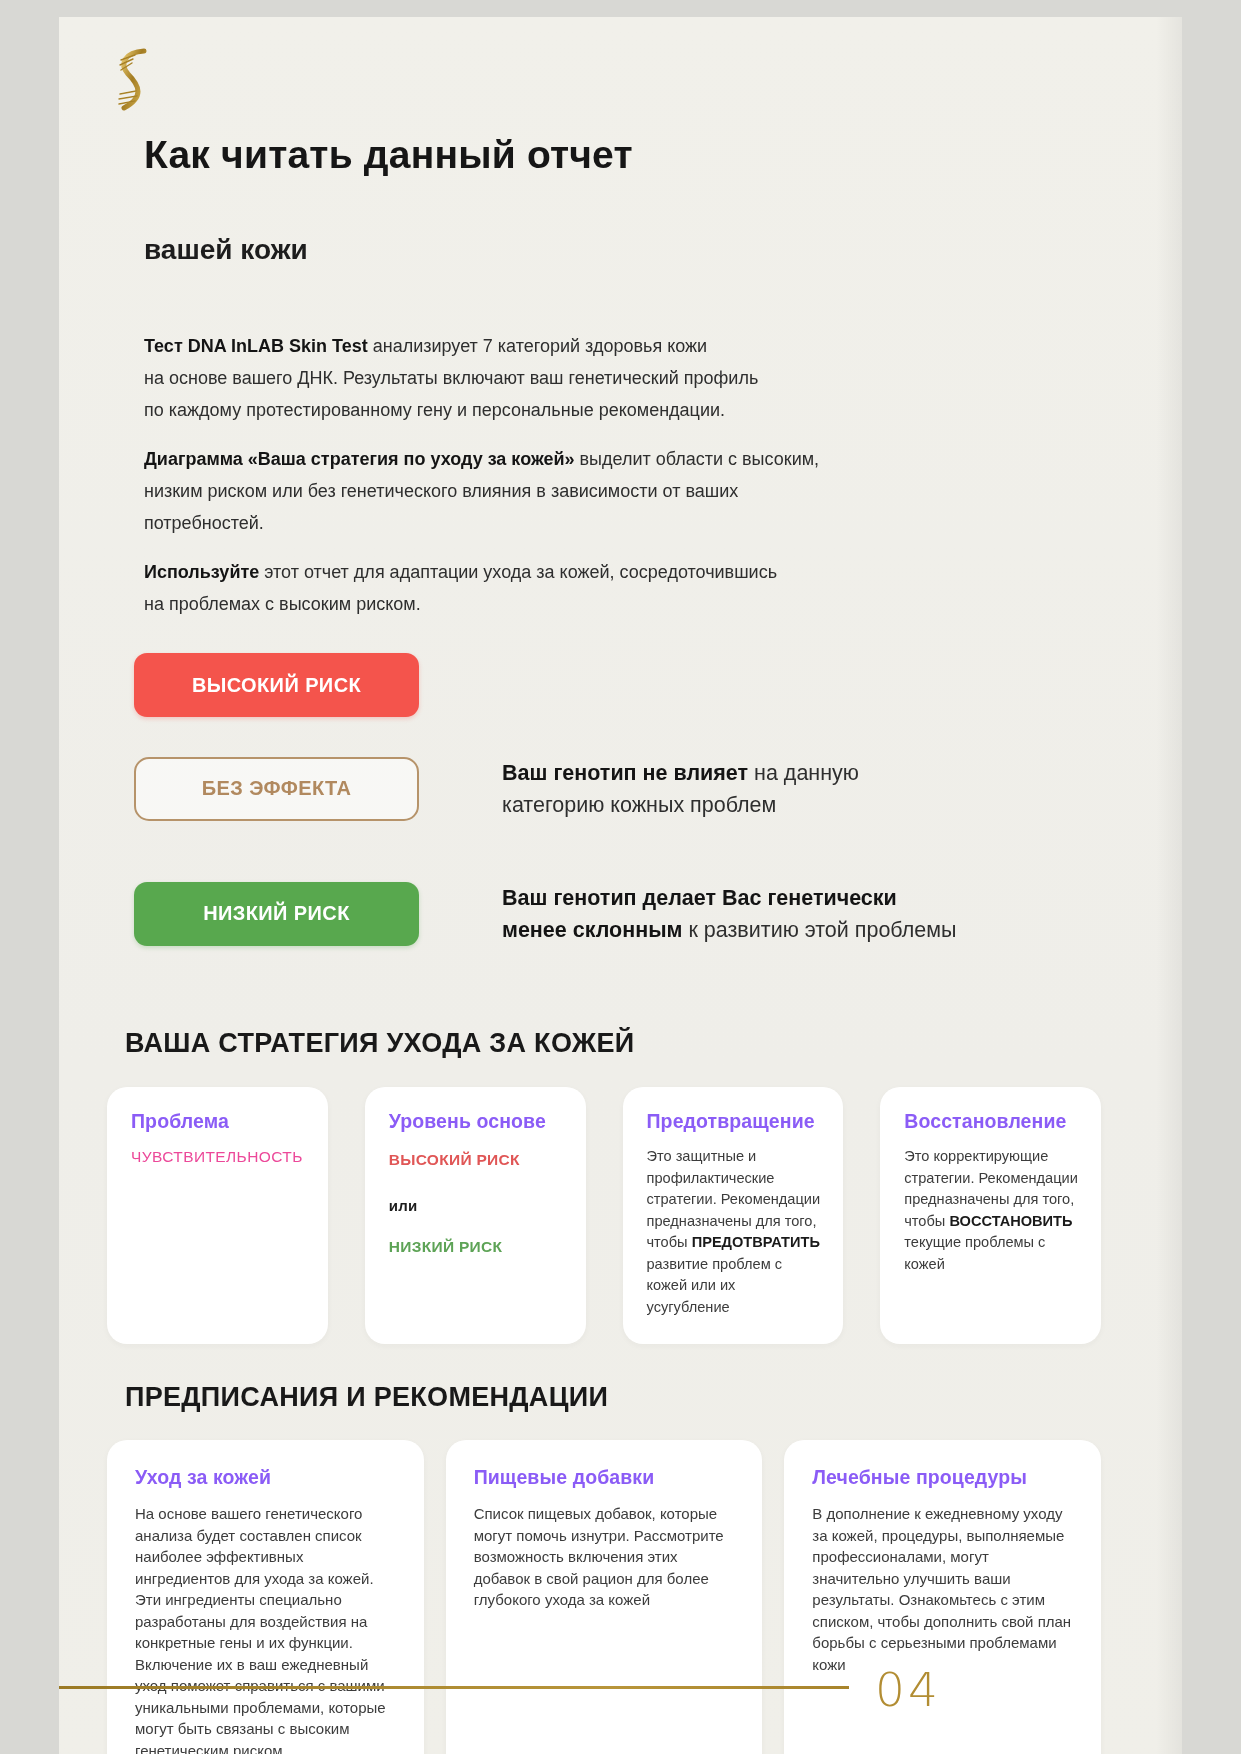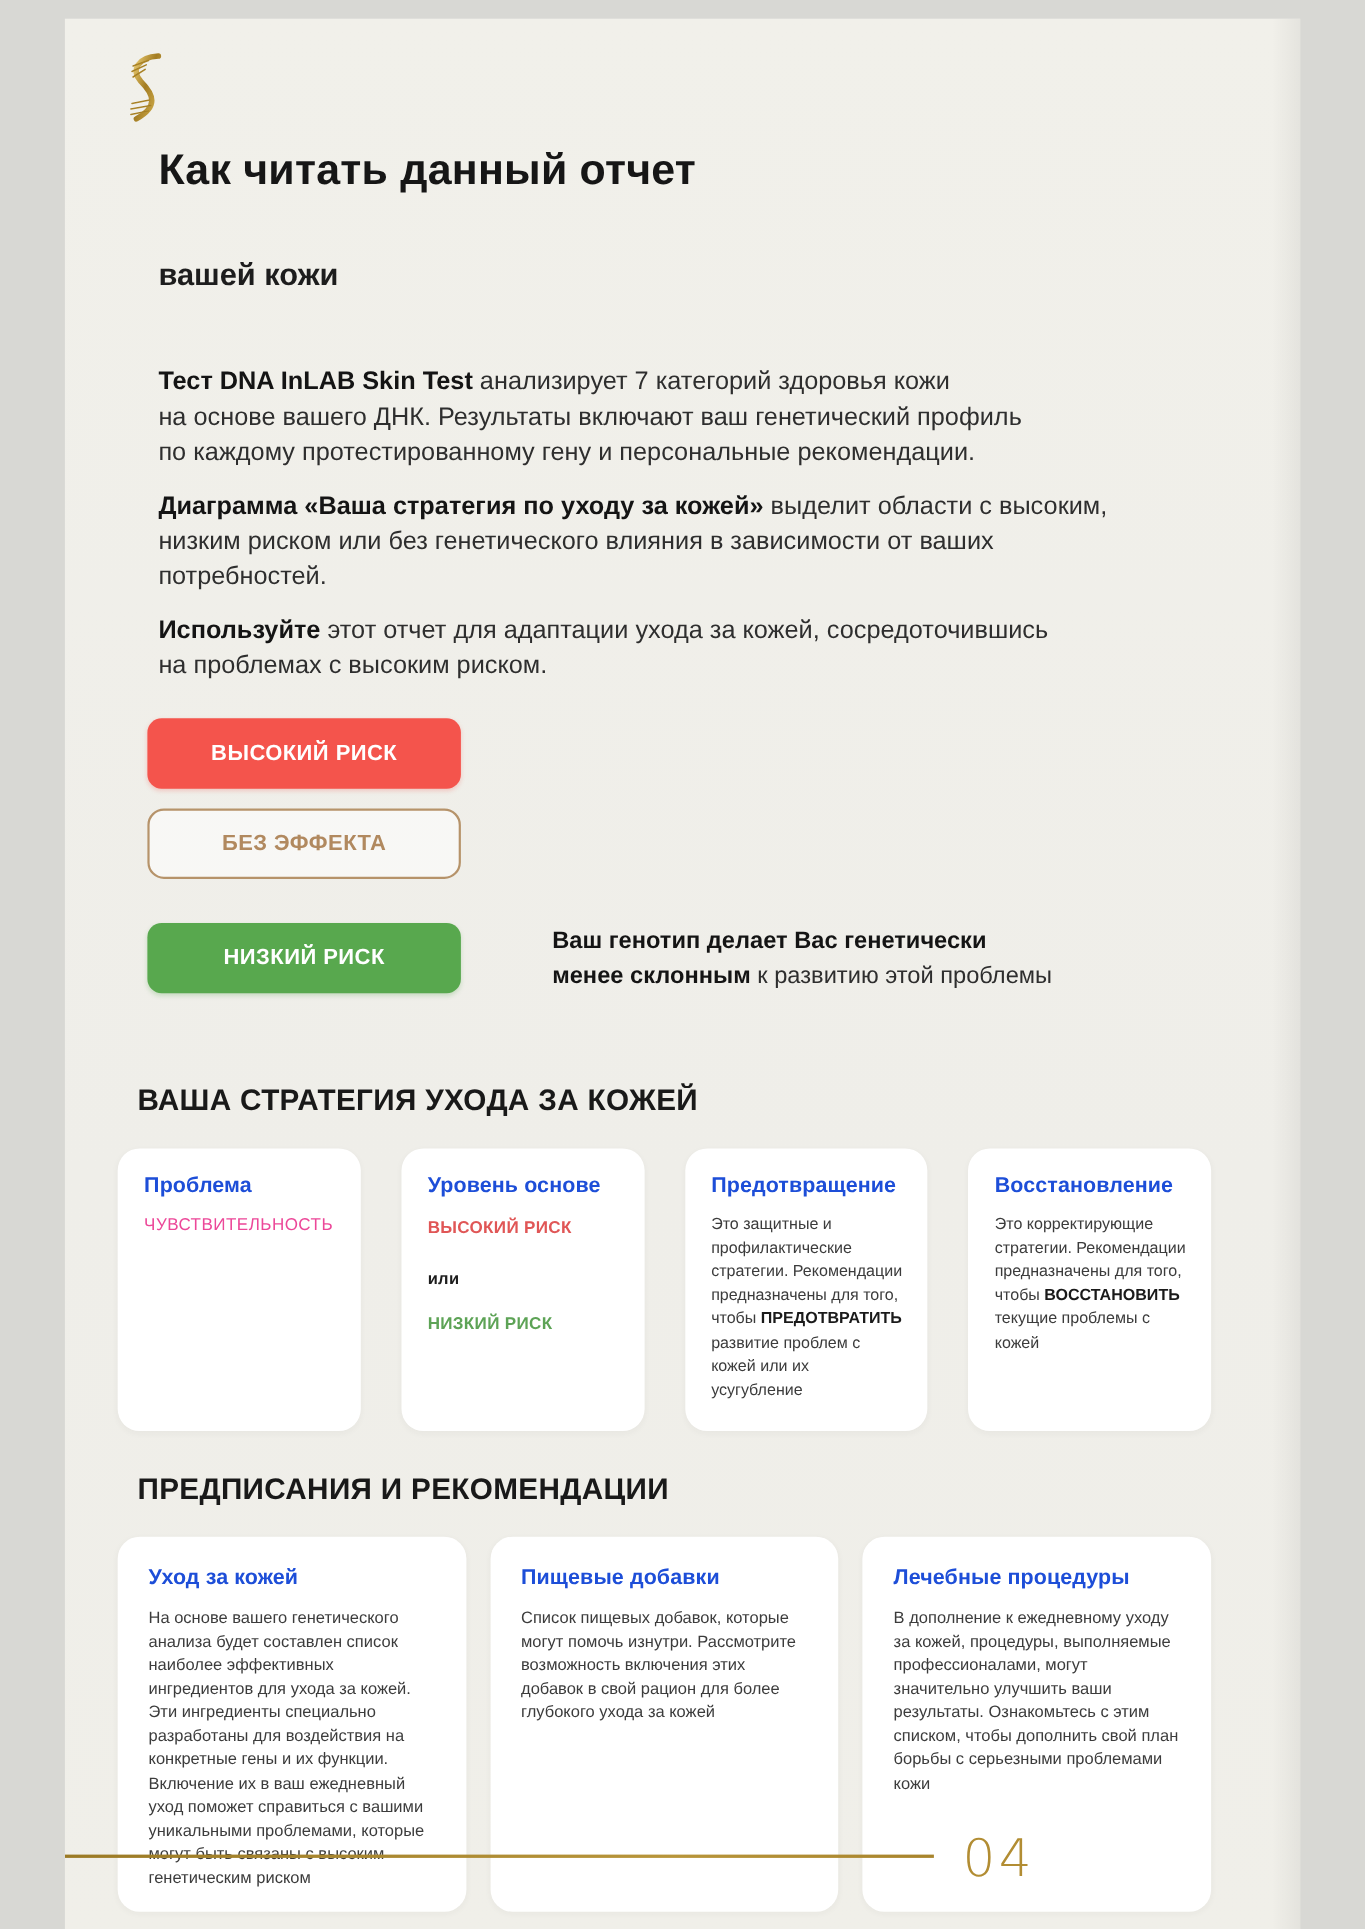--- a/index.html
+++ b/index.html
@@ -25,21 +25,21 @@
   h1.title{
     margin:118px 0 0 0;
     font-size:39px;line-height:1.05;font-weight:800;
     letter-spacing:0.2px;color:#161616;
   }
   .subtitle{
     margin:24px 0 0 0;
     font-size:28px;line-height:1.18;font-weight:700;color:#1d1d1d;
   }
   .para{
-    margin:0;font-size:23px;line-height:32px;color:#2e2e2e;font-weight:400;
+    margin:0;font-size:18px;line-height:32px;color:#2e2e2e;font-weight:400;
   }
   .para .b{font-weight:700;color:#141414;}
   .p1{margin-top:64px;}
   .p2{margin-top:17px;}
   .p3{margin-top:17px;}
 
   
   .legend{margin:33px 0 0 -10px;}
   .legend-row{display:flex;align-items:center;margin-top:18px;}
   .legend-row:first-child{margin-top:0;}
@@ -70,21 +70,21 @@
   .prescriptions .cards{grid-template-columns:repeat(3,1fr);gap:22px;margin-top:27px;}
   .card{
     background:#ffffff;border-radius:20px;
     padding:23px 22px 18px 24px;
     box-shadow:0 2px 6px rgba(60,60,50,0.04);
     box-sizing:border-box;
   }
   .strategy .card{min-height:257px;}
   .prescriptions .card{min-height:316px;padding:26px 26px 20px 28px;}
   .card h3{
-    margin:0;font-size:19.5px;font-weight:700;color:#1d4ed8;letter-spacing:0.1px;
+    margin:0;font-size:19.5px;font-weight:700;color:#8b5cf6;letter-spacing:0.1px;
   }
   .card .small-caps{
     margin:15px 0 0 0;font-size:15.5px;letter-spacing:0.4px;color:#ec4899;
   }
   .risk-line{margin:18px 0 0 0;font-size:15.5px;font-weight:700;letter-spacing:0.3px;}
   .risk-line.high{color:#e05656;}
   .risk-line.or{color:#1d1d1d;margin-top:28px;font-size:15px;}
   .risk-line.low{color:#5da356;margin-top:24px;}
   .card .body{
     margin:13px 0 0 0;font-size:14.6px;line-height:21.5px;color:#3c3c3c;
@@ -142,20 +142,21 @@
     <p class="para p3"><span class="b">Используйте</span><span> этот отчет для адаптации ухода за кожей, сосредоточившись</span><br><span>на проблемах с высоким риском.</span></p>
 
     <div class="legend">
 
       <div class="legend-row">
         <div class="badge high">ВЫСОКИЙ РИСК</div>
       </div>
 
       <div class="legend-row">
         <div class="badge none">БЕЗ ЭФФЕКТА</div>
+        <p class="legend-desc"><span class="b">Ваш генотип не влияет</span><span> на данную</span><br><span class="b"></span><span>категорию кожных проблем</span></p>
       </div>
 
       <div class="legend-row">
         <div class="badge low">НИЗКИЙ РИСК</div>
         <p class="legend-desc"><span class="b">Ваш генотип делает Вас генетически</span><span></span><br><span class="b">менее склонным</span><span> к развитию этой проблемы</span></p>
       </div>
 
     </div>
   </div>
 

